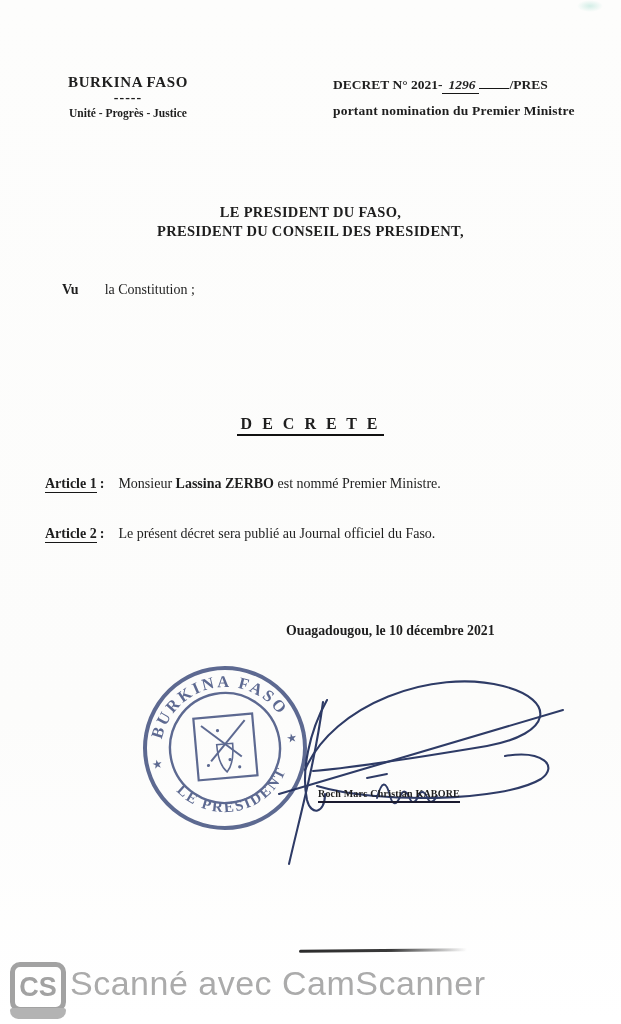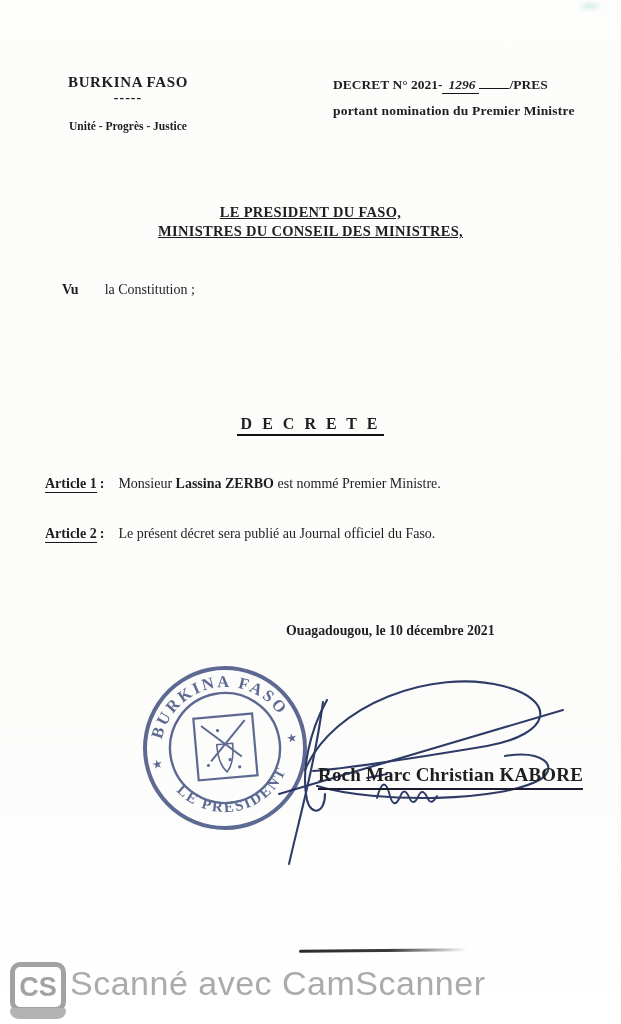--- a/index.html
+++ b/index.html
@@ -15,21 +15,21 @@
     position:absolute;inset:0;
     background:linear-gradient(180deg,#fdfdfc 0%,#fcfcfb 70%,#ffffff 100%);
   }
   
   .header-left{
     position:absolute;left:58px;top:74px;width:140px;
     text-align:center;
   }
   .country{font-size:15px;font-weight:bold;letter-spacing:.6px;white-space:nowrap;}
   .divider{font-size:14px;font-weight:bold;letter-spacing:1px;line-height:10px;margin-top:2px;}
-  .motto{font-size:11.5px;font-weight:bold;margin-top:17px;white-space:nowrap;}
+  .motto{font-size:11.5px;font-weight:bold;margin-top:4px;white-space:nowrap;}
 
   .header-right{
     position:absolute;left:333px;top:76px;width:265px;
     font-size:13.5px;font-weight:bold;line-height:18px;
   }
   .decret-line{white-space:nowrap;}
   .decret-num{
     font-style:italic;
     border-bottom:1.6px solid #171717;
     padding:0 4px 1px 6px;
@@ -39,21 +39,20 @@
     border-bottom:1.6px solid #171717;
     height:12px;vertical-align:baseline;
   }
   .decret-subject{margin-top:8px;letter-spacing:.2px;}
 
   
   .main-title{
     position:absolute;left:0;top:203px;width:621px;
     text-align:center;font-weight:bold;font-size:14.5px;line-height:19px;
     letter-spacing:.3px;
-    text-decoration:underline;
   }
 
   
   .visa{
     position:absolute;left:62px;top:282px;font-size:14px;
   }
   .visa .vu{font-weight:bold;margin-right:26px;}
 
   
   .decrete{
@@ -92,22 +91,22 @@
   .stamp svg{width:100%;height:100%;}
 
   
   .signature{
     position:absolute;left:235px;top:652px;width:335px;height:220px;
   }
   .signature svg{width:100%;height:100%;}
 
   
   .signer{
-    position:absolute;left:318px;top:764px;
-    font-size:19px;font-weight:bold;white-space:nowrap;
+    position:absolute;left:318px;top:788px;
+    font-size:10px;font-weight:bold;white-space:nowrap;
     border-bottom:2px solid #1b1b2f;padding-bottom:2px;
     letter-spacing:.2px;
   }
 
   
   .scan-edge-line{
     position:absolute;left:299px;top:949px;width:168px;height:3px;
     background:linear-gradient(90deg,#2b2b2b 0%,#3a3a3a 55%,rgba(80,80,80,0) 100%);
     transform:rotate(-.6deg);
     border-radius:2px;
@@ -149,21 +148,21 @@
     <div class="motto">Unité - Progrès - Justice</div>
   </div>
 
   <div class="header-right">
     <div class="decret-line"><span>DECRET N° 2021-</span><span class="decret-num">1296</span><span class="decret-blank"></span><span>/PRES</span></div>
     <div class="decret-subject">portant nomination du Premier Ministre</div>
   </div>
 
   <div class="main-title">
     <div>LE PRESIDENT DU FASO,</div>
-    <div>MINISTRES DU CONSEIL DES MINISTRES,</div>
+    <div>PRESIDENT DU CONSEIL DES PRESIDENT,</div>
   </div>
 
   <div class="visa">
     <span class="vu">Vu</span><span>la Constitution ;</span>
   </div>
 
   <div class="decrete">
     <span>D E C R E T E</span>
   </div>
 

